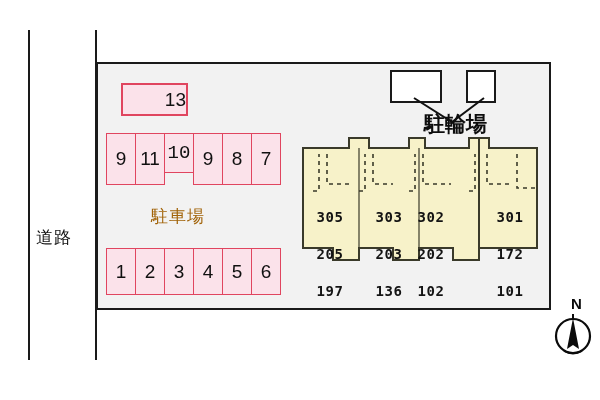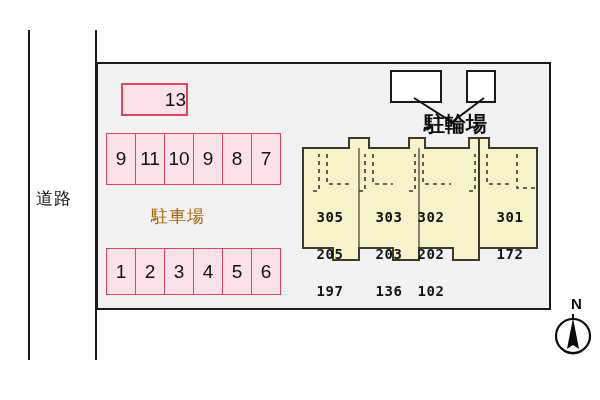--- a/index.html
+++ b/index.html
@@ -9,20 +9,21 @@
     -webkit-font-smoothing:antialiased;
   }
   #stage{position:relative;width:600px;height:400px;background:#ffffff;}
 
   
   .road-line{position:absolute;background:#1a1a1a;width:2px;}
   .road-label{
     position:absolute;font-size:17px;color:#121212;font-weight:400;
     letter-spacing:1px;white-space:nowrap;
     font-family:"DejaVu Sans","Liberation Sans",sans-serif;
+    margin-top:39px;
   }
 
   
   #site{
     position:absolute;left:96px;top:62px;width:455px;height:248px;
     background:#f2f2f2;border:2px solid #1a1a1a;box-sizing:border-box;
   }
 
   
   .stall-row{position:absolute;display:flex;}
@@ -85,21 +86,21 @@
   <div class="road-line" style="left:95px;top:30px;height:330px;"></div>
   <div class="road-label" style="left:36px;top:187px;">道路</div>
 
   <div id="site"></div>
 
   <div class="stall-13" style="left:121px;top:83px;width:67px;height:33px;">13</div>
 
   <div class="stall-row" style="left:106px;top:133px;">
     <div class="stall" style="width:30px;height:52px;">9</div>
     <div class="stall" style="width:30px;height:52px;">11</div>
-    <div class="stall" style="width:30px;height:52px;">10</div>
+    <div class="stall" style="width:30px;height:40px;font-family:Liberation Mono, monospace;">10</div>
     <div class="stall" style="width:30px;height:52px;">9</div>
     <div class="stall" style="width:30px;height:52px;">8</div>
     <div class="stall" style="width:30px;height:52px;">7</div>
   </div>
 
   <div class="lot-label" style="left:151px;top:205px;">駐車場</div>
 
   <div class="stall-row" style="left:106px;top:248px;">
     <div class="stall" style="width:30px;height:47px;">1</div>
     <div class="stall" style="width:30px;height:47px;">2</div>
@@ -161,20 +162,21 @@
       <div>136</div>
     </div>
     <div class="unit-col" style="left:101px;">
       <div>302</div>
       <div>202</div>
       <div>102</div>
     </div>
     <div class="unit-col" style="left:180px;">
       <div>301</div>
       <div>172</div>
+      <div>101</div>
     </div>
   </div>
 
   <div id="compass">
     <div class="compass-n">N</div>
     <svg width="44" height="62" viewBox="0 0 44 62">
       <circle cx="22" cy="40" r="17" fill="#ffffff" stroke="#0b0b0b" stroke-width="2.2"></circle>
       <polygon points="22,22 28,53 22,49 16,53" fill="#0b0b0b"></polygon>
       <line x1="22" y1="18" x2="22" y2="24" stroke="#0b0b0b" stroke-width="2"></line>
       <path d="M13,55 Q22,60 31,55" fill="none" stroke="#0b0b0b" stroke-width="2"></path>

